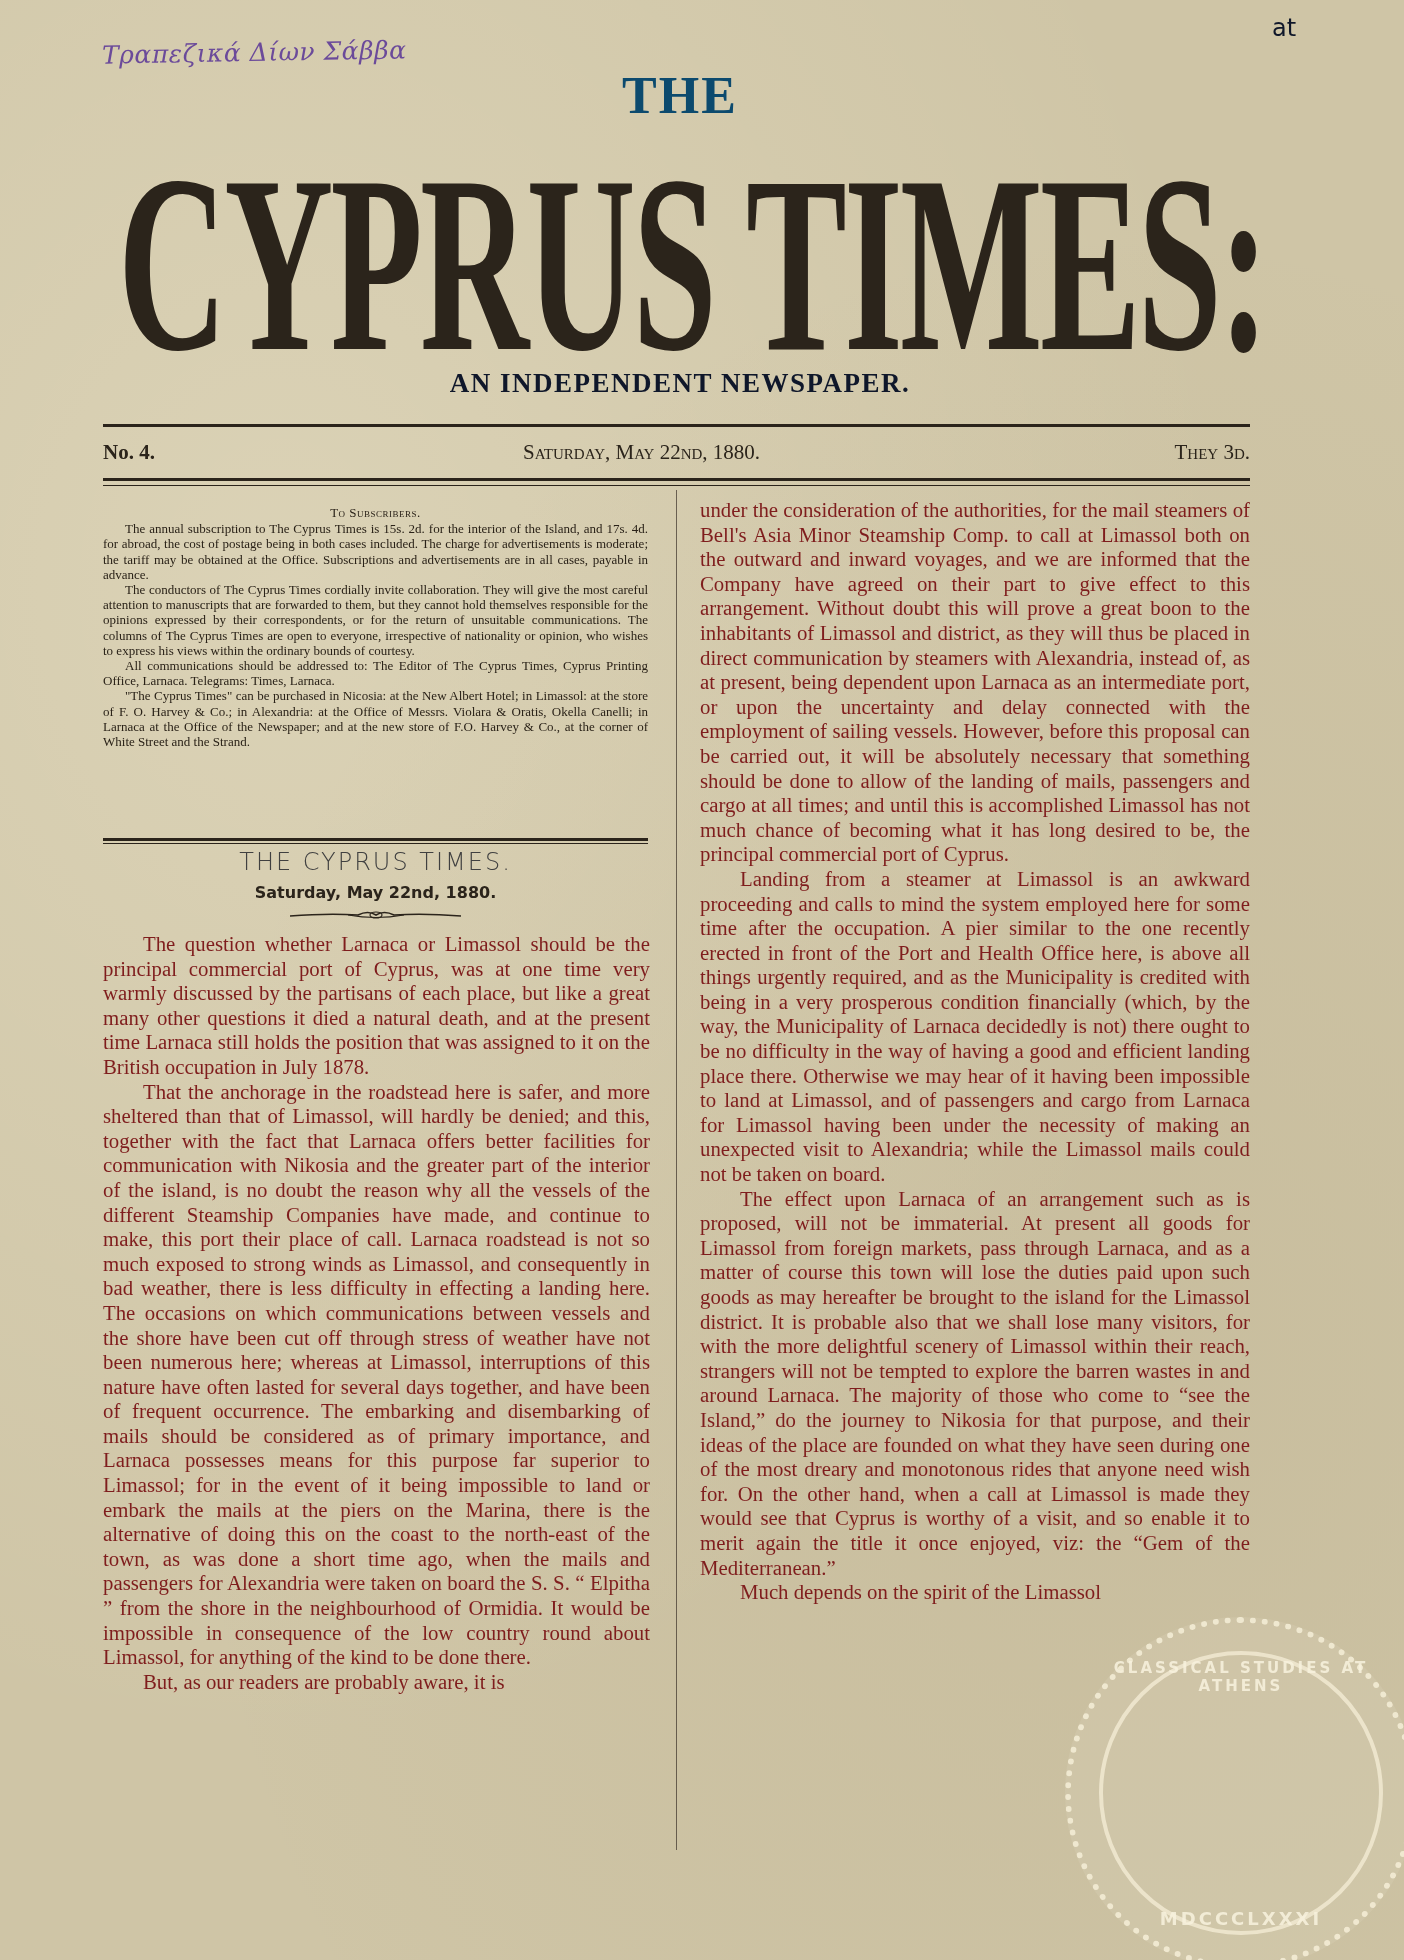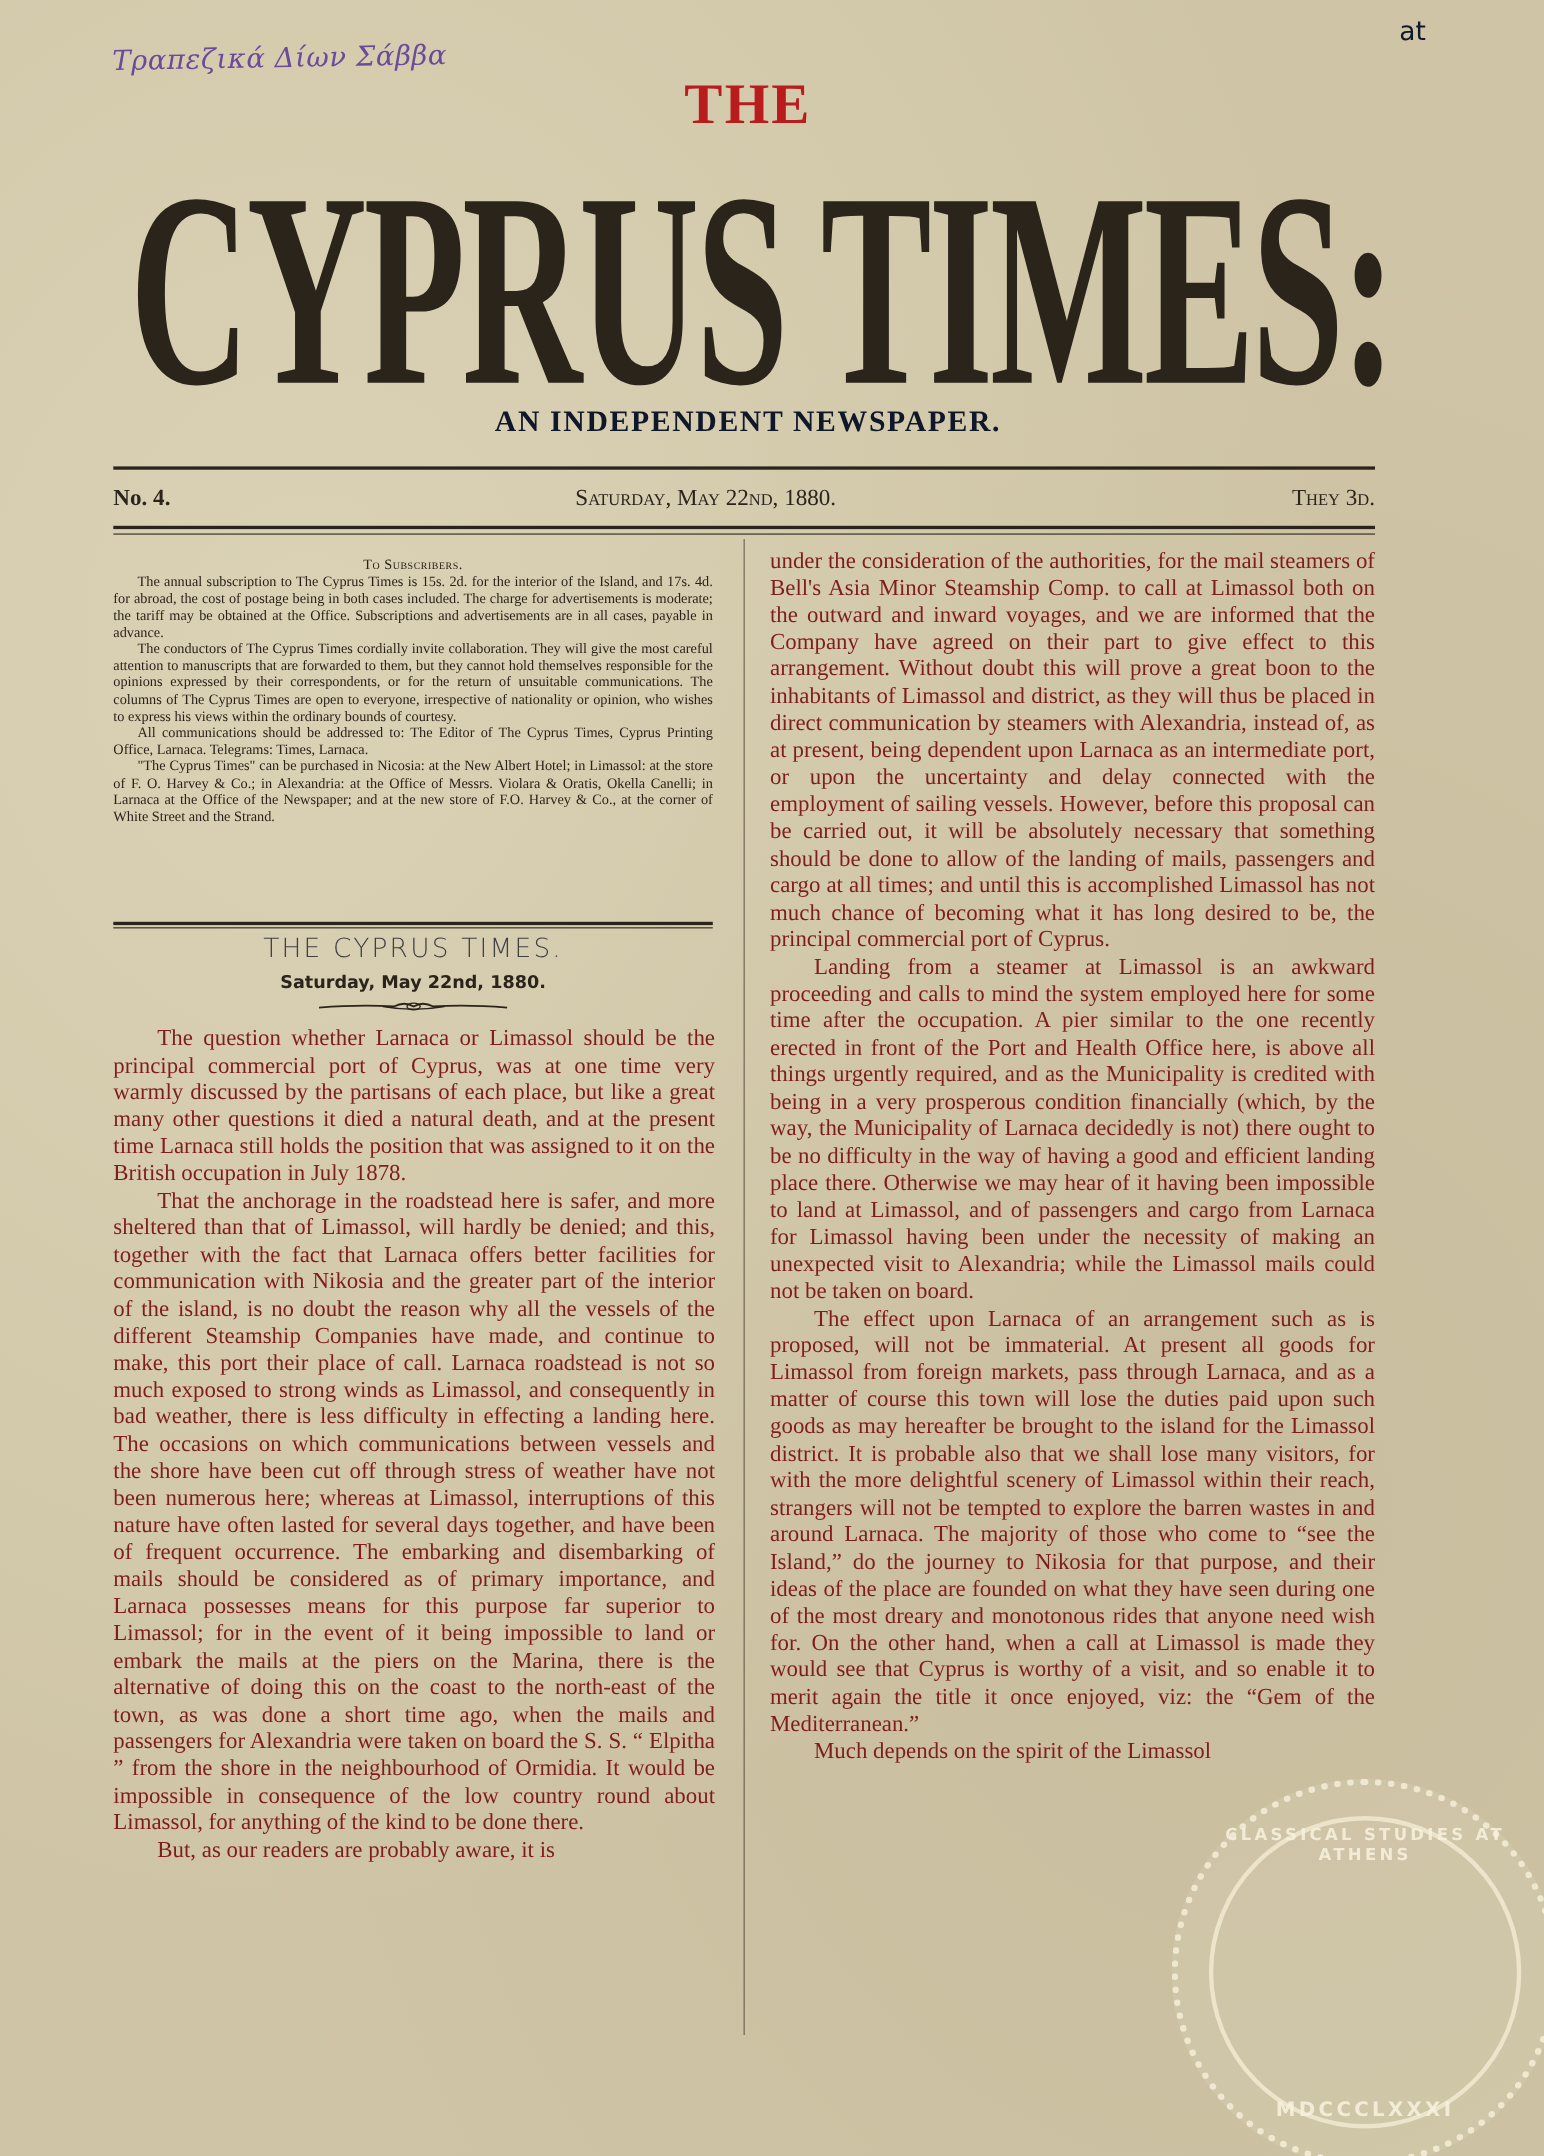--- a/index.html
+++ b/index.html
@@ -22,21 +22,21 @@
     transform: rotate(-1deg);
   }
   .corner-mark {
     position: absolute; left: 1272px; top: 14px;
     font-family: "DejaVu Sans", sans-serif; color: #0f172a; font-size: 24px;
   }
 
   .masthead-the {
     position: absolute; left: 600px; top: 66px; width: 160px; text-align: center;
     font-family: "Liberation Serif", serif; font-weight: 900; font-size: 52px;
-    letter-spacing: 2px; color: #b91c1c;
+    letter-spacing: 2px; color: #0c4a6e;
     transform: scaleY(1.0);
   }
   .masthead-title {
     position: absolute; left: 118px; top: 138px; width: 1100px;
     font-family: "Liberation Serif", "DejaVu Serif", serif; font-weight: 700;
     font-size: 210px; line-height: 1; color: #2b241b;
     letter-spacing: -4px;
     transform: scale(0.72, 1.2); transform-origin: left top;
     white-space: nowrap;
   }

